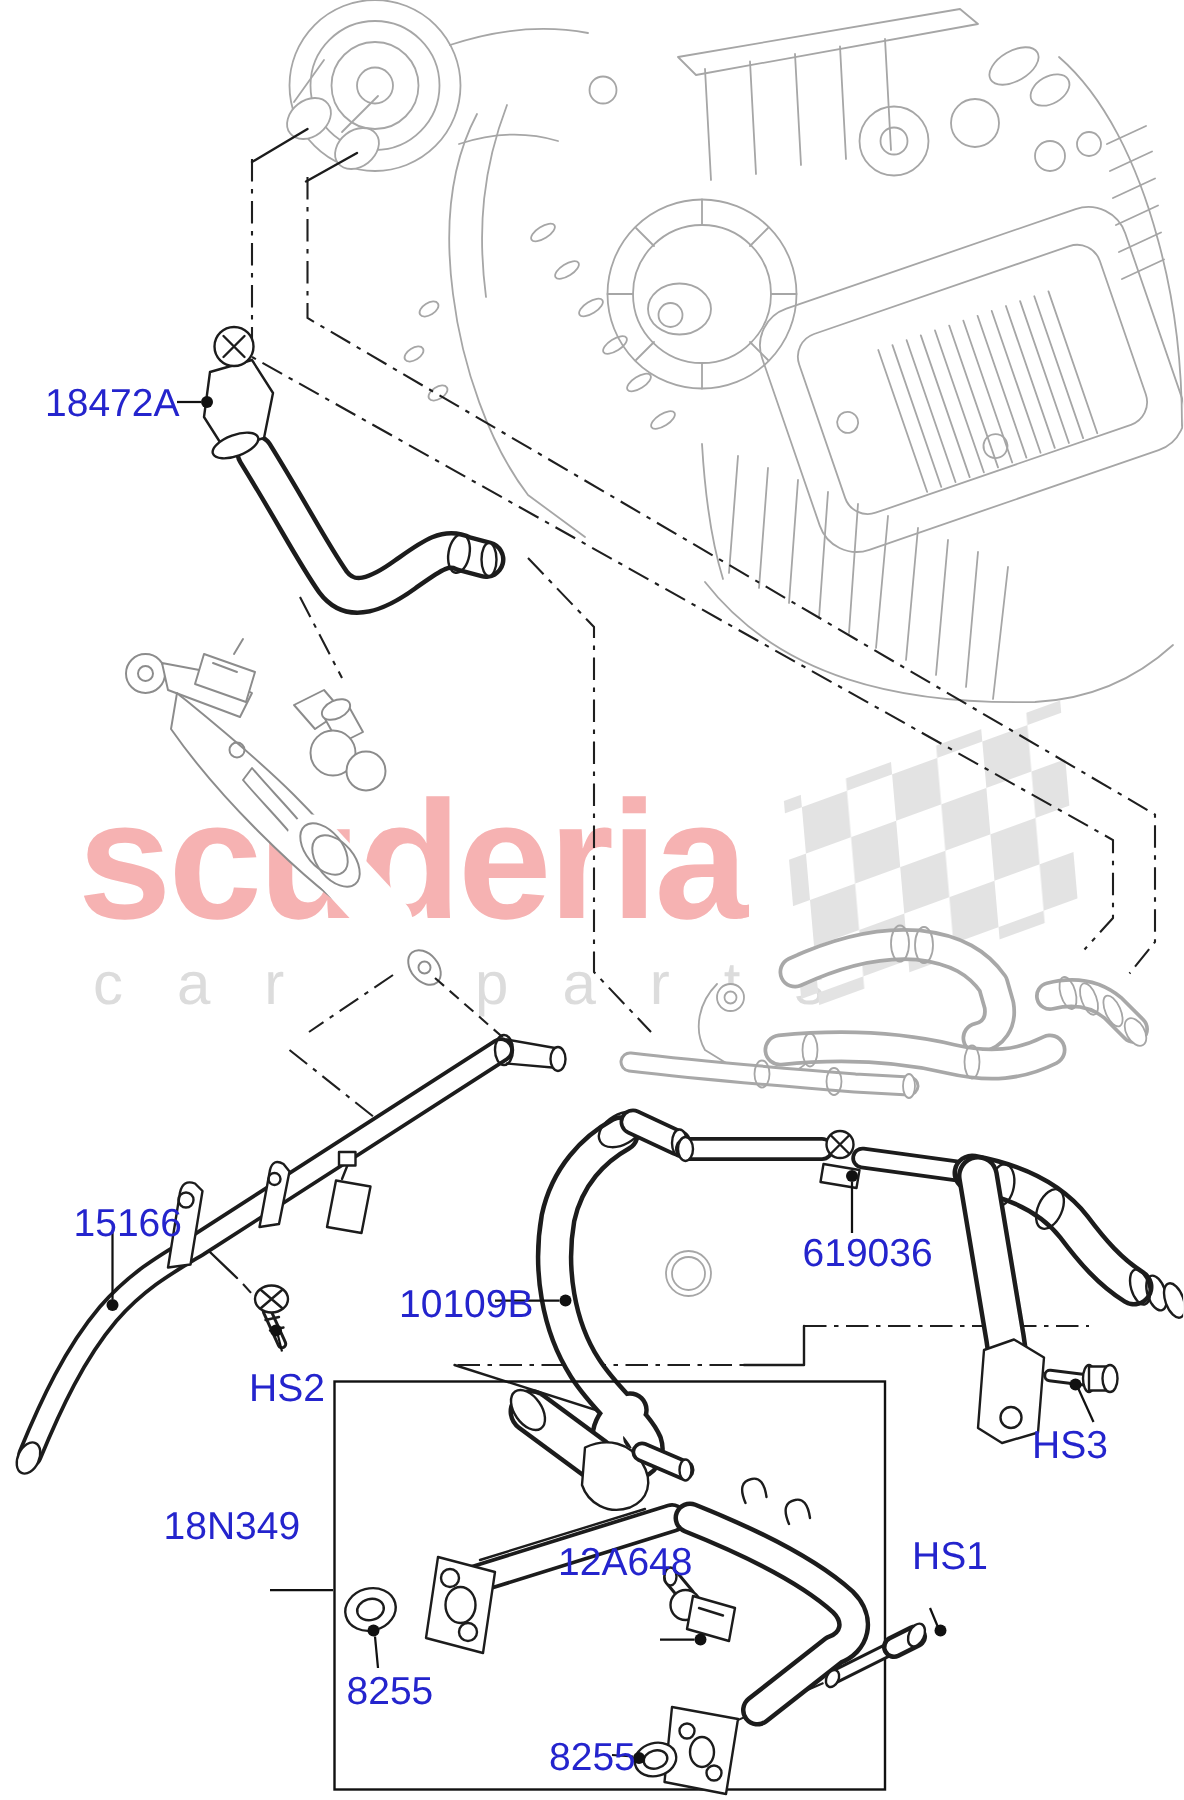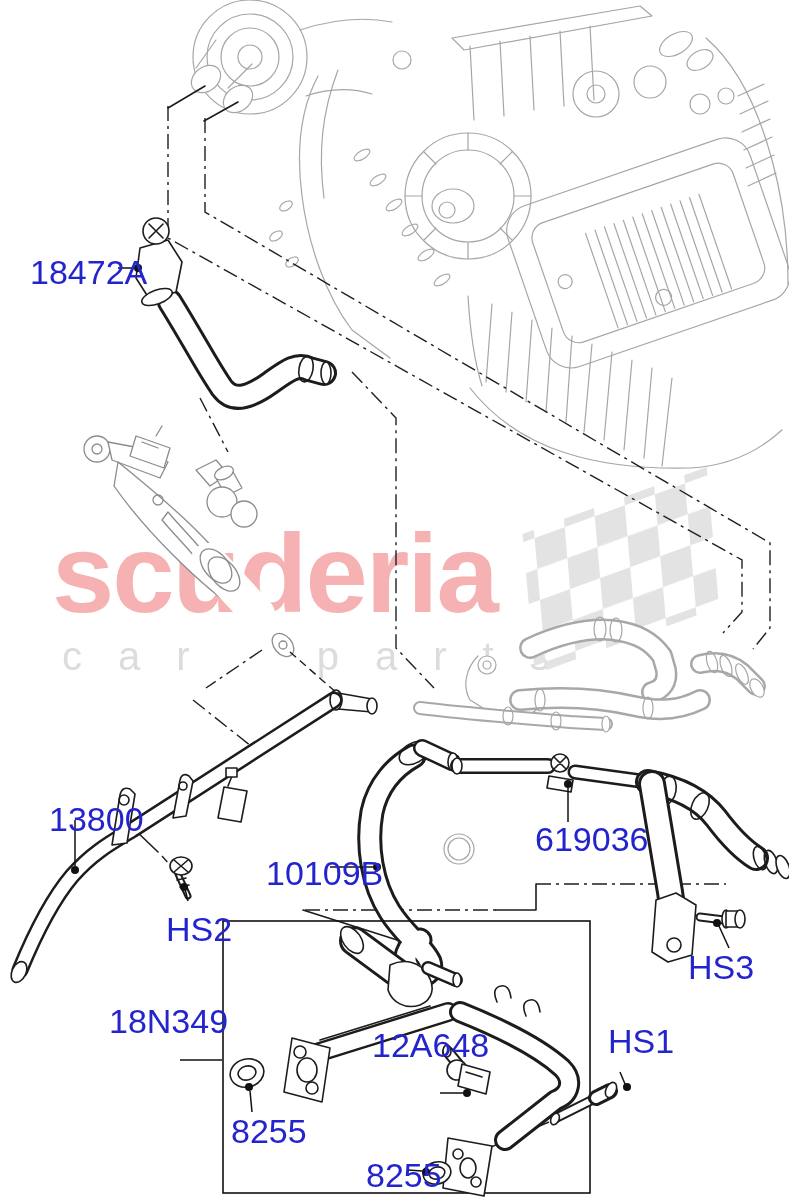--- a/index.html
+++ b/index.html
@@ -3,21 +3,21 @@
 <meta charset="utf-8">
 <style>
   html,body{margin:0;padding:0;background:#fff;}
   .canvas{position:relative;width:789px;height:1200px;background:#ffffff;overflow:hidden;
           font-family:"Liberation Sans",sans-serif;}
   .wm-brand{position:absolute;left:52px;top:518px;font-size:112px;font-weight:bold;
             letter-spacing:-2px;color:#f6b2b2;line-height:1;user-select:none;}
   .wm-sub{position:absolute;left:62px;top:636px;font-size:40px;color:#dcdcdc;
           letter-spacing:36px;word-spacing:44px;line-height:1;user-select:none;}
   .art{position:absolute;left:0;top:0;}
-  .plabel{position:absolute;font-size:34px;color:#2424cd;white-space:nowrap;line-height:1;}
+  .plabel{position:absolute;font-size:26px;color:#2424cd;white-space:nowrap;line-height:1;}
   
   .ghost{fill:none;stroke:#a6a6a6;stroke-width:1.2;stroke-linecap:round;stroke-linejoin:round;}
   .ghostW{fill:#fff;stroke:#a6a6a6;stroke-width:1.2;}
   .gTube{fill:none;stroke:#a8a8a8;stroke-linecap:round;stroke-linejoin:round;}
   .pump{fill:none;stroke:#8c8c8c;stroke-width:1.3;stroke-linecap:round;stroke-linejoin:round;}
   .pumpW{fill:#fff;stroke:#8c8c8c;stroke-width:1.3;stroke-linejoin:round;}
   .tubeO{fill:none;stroke:#1c1c1c;stroke-linecap:round;stroke-linejoin:round;}
   .tubeI{fill:none;stroke:#ffffff;stroke-linecap:round;stroke-linejoin:round;}
   .thin{fill:none;stroke:#1c1c1c;stroke-width:1.6;stroke-linecap:round;stroke-linejoin:round;}
   .white{fill:#ffffff;stroke:#1c1c1c;stroke-width:1.6;stroke-linejoin:round;}
@@ -326,21 +326,21 @@
       <line class="ld" x1="440" y1="1093" x2="463" y2="1093"></line> 
         <circle class="dot" cx="467" cy="1093" r="4"></circle>
       <circle class="dot" cx="627" cy="1087" r="4"></circle> 
         <line class="ld" x1="625" y1="1084" x2="620" y2="1072"></line>
       <line class="ld" x1="408" y1="1170" x2="422" y2="1171"></line> 
         <circle class="dot" cx="426" cy="1172" r="4"></circle>
     </g>
   </svg>
 
   <div class="plabel" style="left:30px;top:255px">18472A</div>
-  <div class="plabel" style="left:49px;top:802px">13800</div>
+  <div class="plabel" style="left:49px;top:802px">15166</div>
   <div class="plabel" style="left:166px;top:912px">HS2</div>
   <div class="plabel" style="left:266px;top:856px">10109B</div>
   <div class="plabel" style="left:535px;top:822px">619036</div>
   <div class="plabel" style="left:688px;top:950px">HS3</div>
   <div class="plabel" style="left:109px;top:1004px">18N349</div>
   <div class="plabel" style="left:231px;top:1114px">8255</div>
   <div class="plabel" style="left:372px;top:1028px">12A648</div>
   <div class="plabel" style="left:608px;top:1024px">HS1</div>
   <div class="plabel" style="left:366px;top:1158px">8255</div>
 </div>

